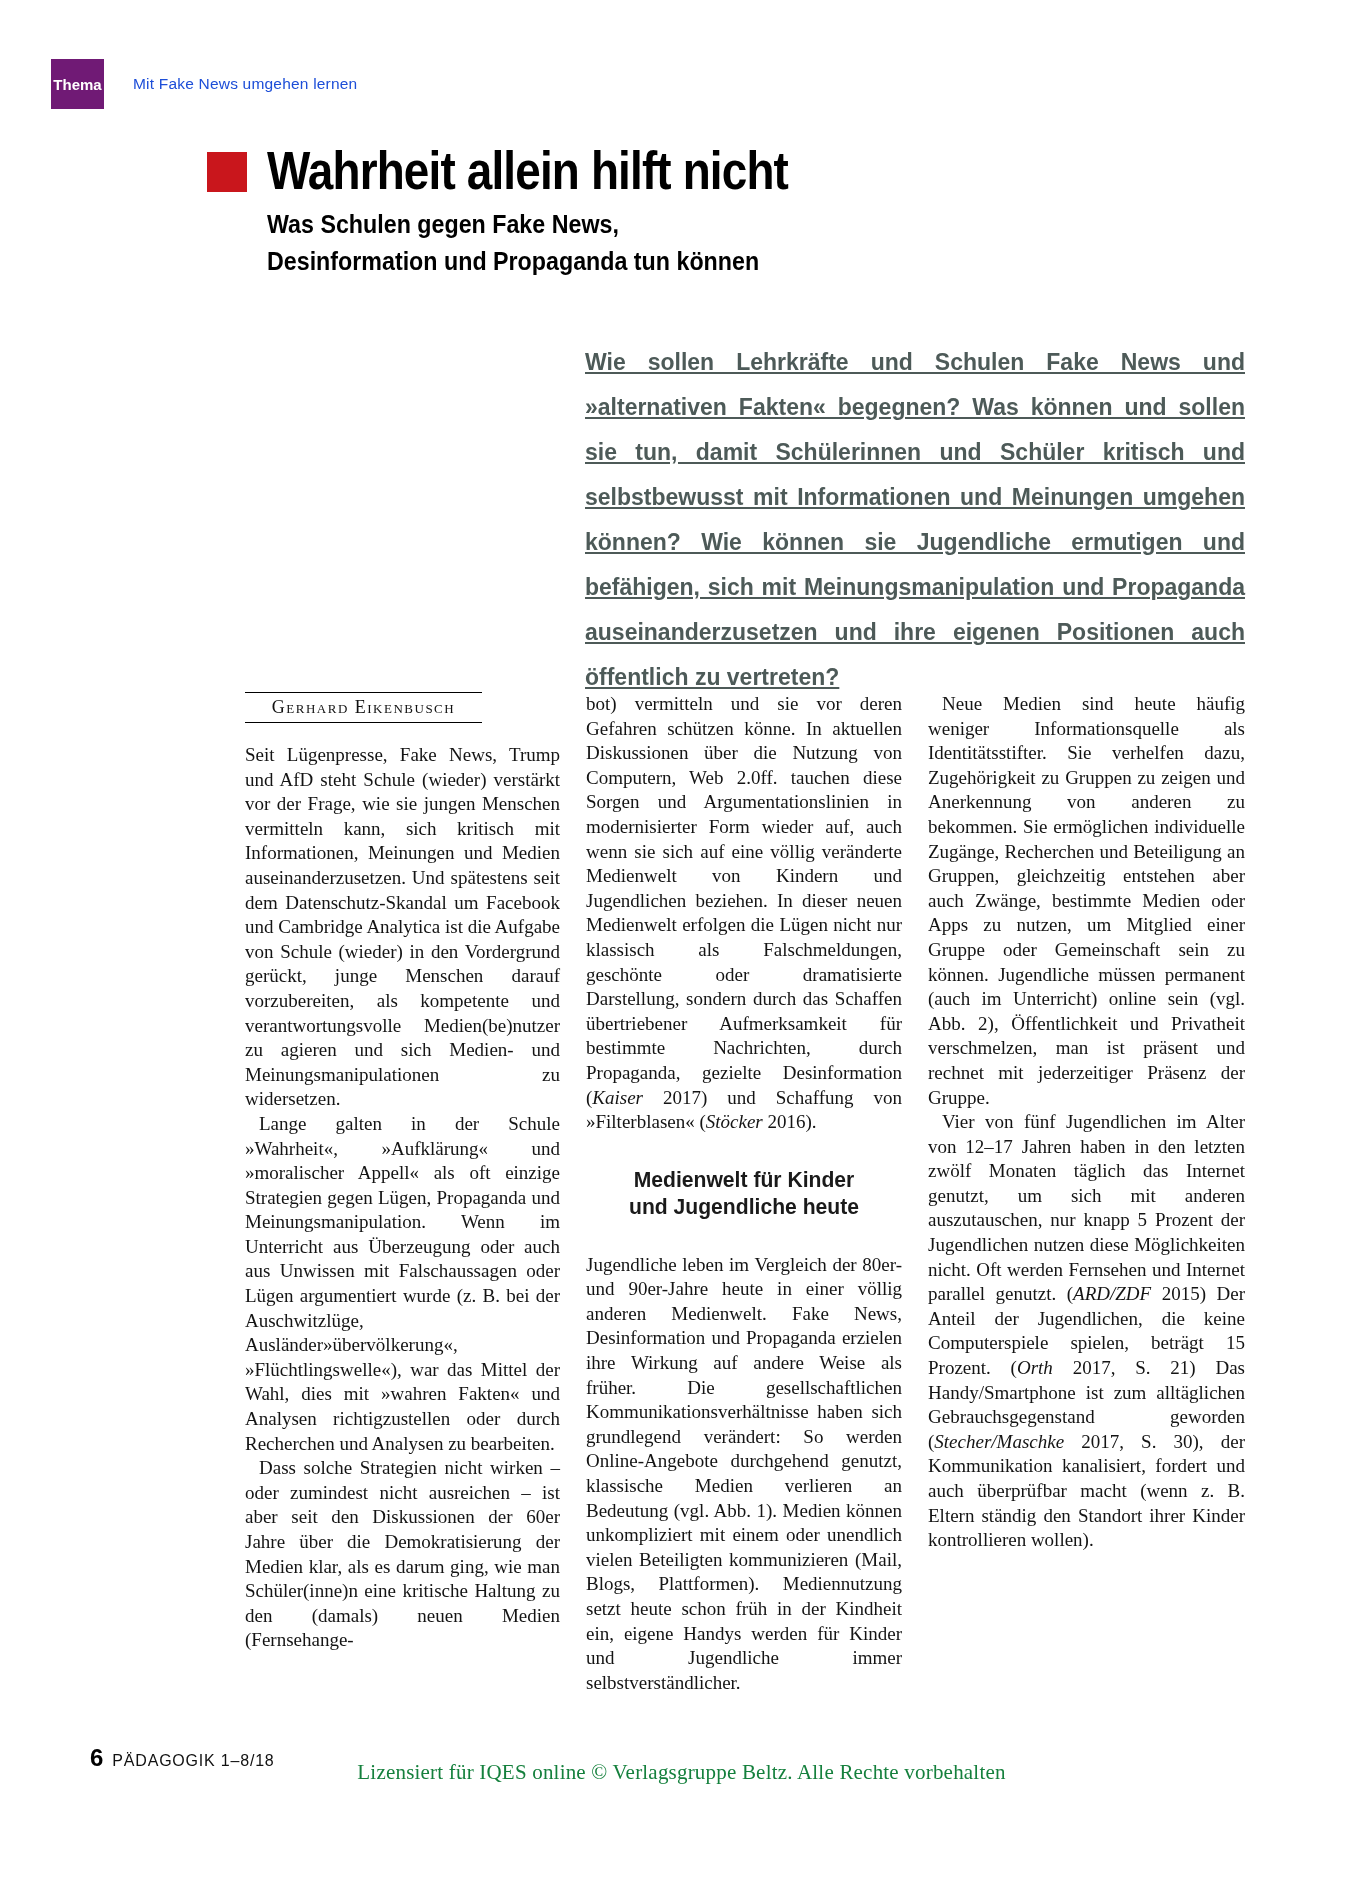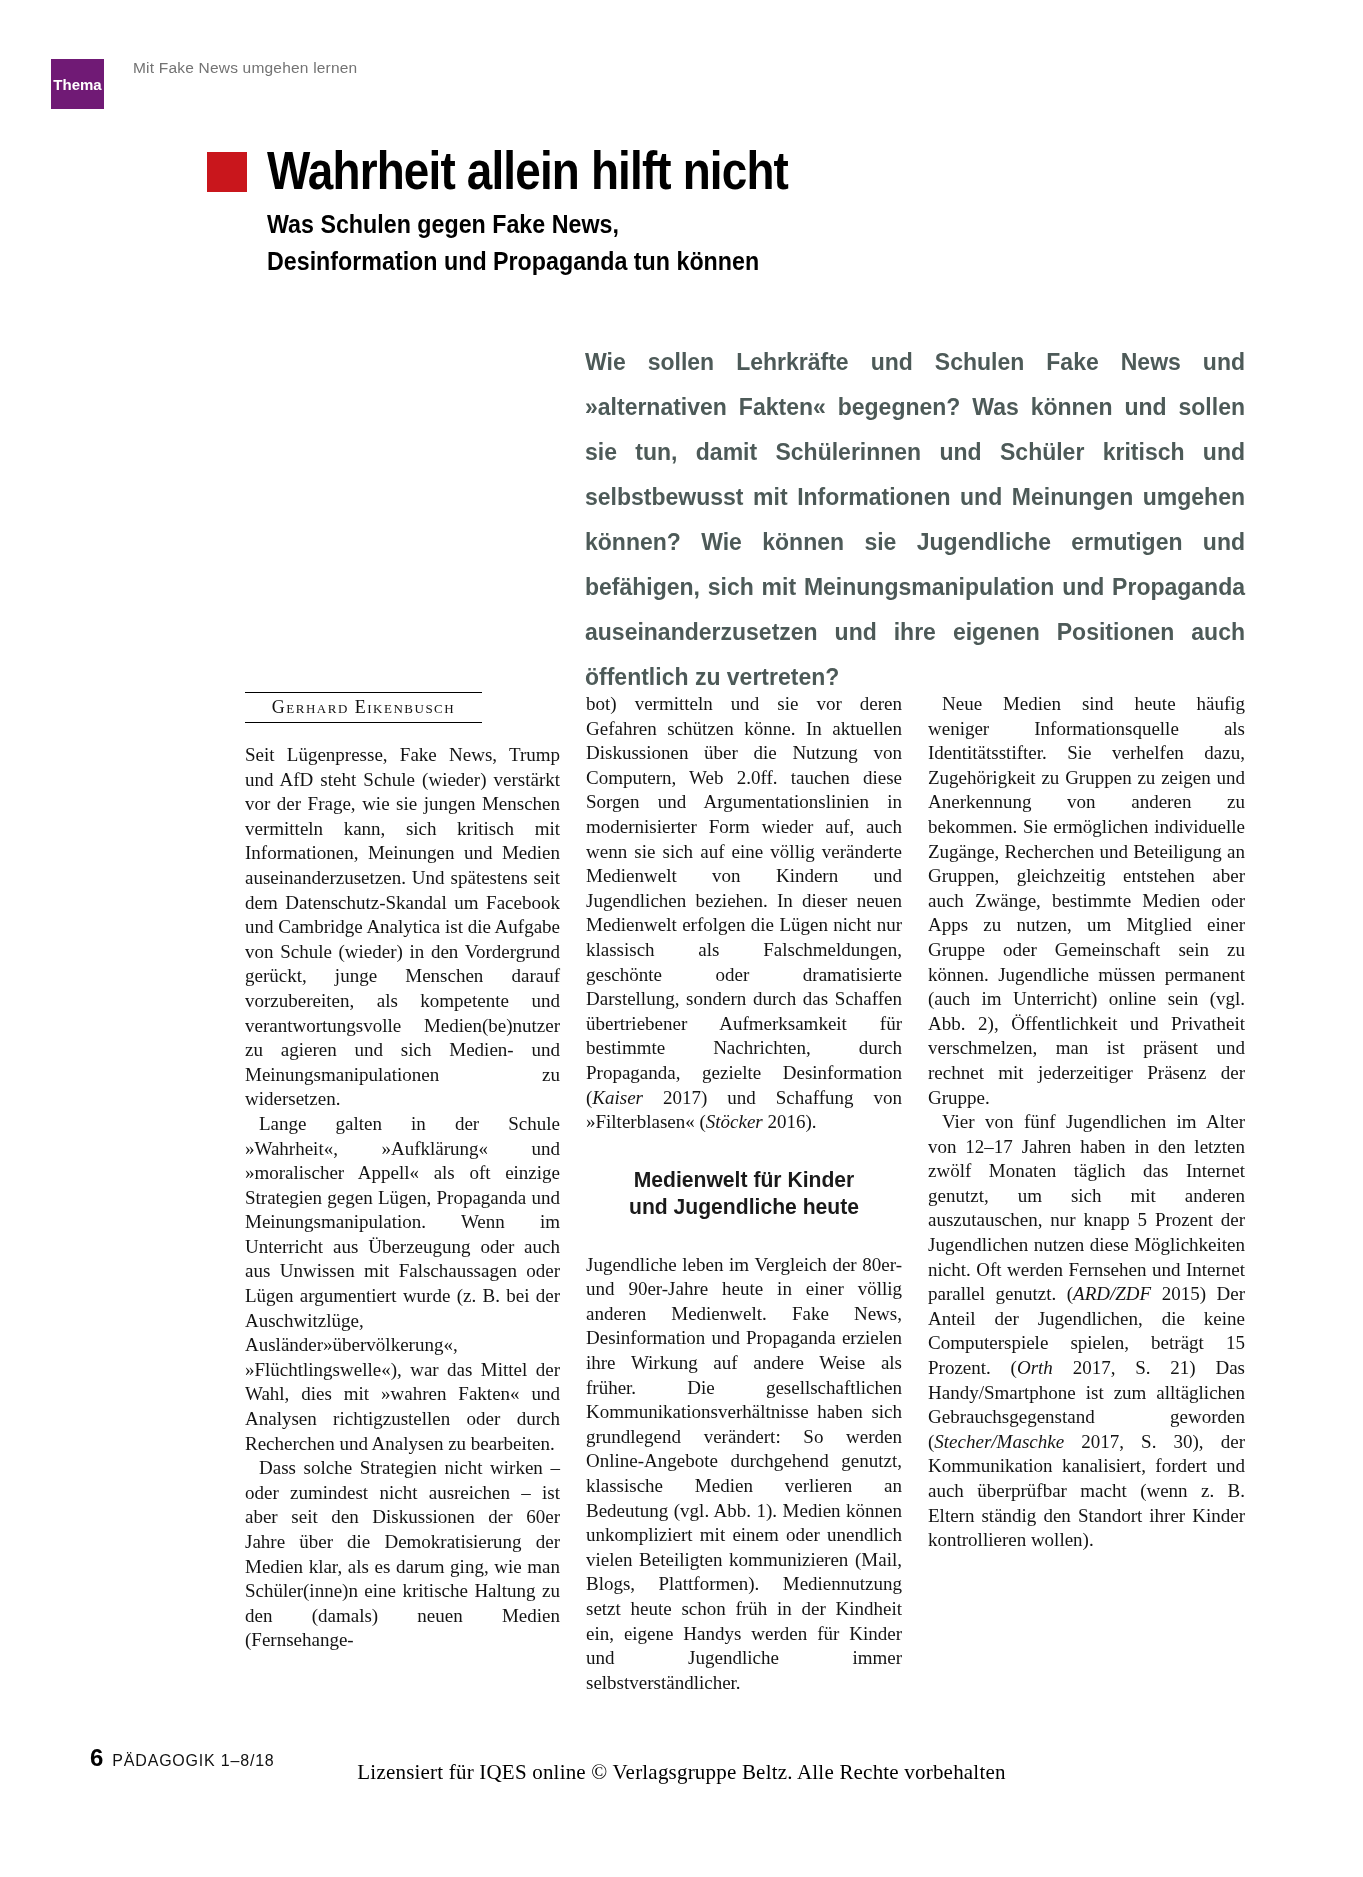--- a/index.html
+++ b/index.html
@@ -7,41 +7,41 @@
     width:1363px;height:1877px;position:relative;background:#ffffff;
     font-family:"Liberation Serif",serif;color:#1a1a1a;overflow:hidden;
   }
   
   .badge{
     position:absolute;left:51px;top:59px;width:53px;height:50px;
     display:flex;align-items:center;justify-content:center;
     color:#fff;font:700 15px "Liberation Sans",sans-serif;background:#c9161c;
   }
   .topic{
-    position:absolute;left:133px;top:43px;height:50px;display:flex;align-items:center;
-    font:400 15.5px "Liberation Sans",sans-serif;color:#737373;letter-spacing:.2px;
+    position:absolute;left:133px;top:59px;height:50px;display:flex;align-items:center;
+    font:400 15.5px "Liberation Sans",sans-serif;color:#1d4ed8;letter-spacing:.2px;
   }
   
   .title-row{position:absolute;left:207px;top:142px;width:900px;height:70px;text-decoration:underline;}
   .marker{position:absolute;left:0;top:10px;width:40px;height:40px;background:#c9161c;}
   h1.title{
     position:absolute;left:60px;top:0;margin:0;white-space:nowrap;
     font:700 54px/1.05 "Liberation Sans",sans-serif;letter-spacing:-1px;color:#000;
     transform:scaleX(.85);transform-origin:left top;
   }
   .subtitle{
     position:absolute;left:267px;top:206px;margin:0;white-space:pre-line;
     font:700 25px/37px "Liberation Sans",sans-serif;color:#000;
     transform:scaleX(.93);transform-origin:left top;
   }
   
   .lede{
     position:absolute;left:585px;top:340px;width:660px;
     font:700 23px/45px "Liberation Sans",sans-serif;color:#4d5a58;
-    text-align:justify;hyphens:auto;-webkit-hyphens:auto;
+    text-align:justify;hyphens:auto;text-decoration:underline;-webkit-hyphens:auto;
   }
   
   .columns{
     position:absolute;left:245px;top:692px;width:1000px;height:965px;
     display:grid;grid-template-columns:315px 316px 317px;column-gap:26px;
   }
   .col{min-width:0;}
   .col p{
     margin:0;font-size:19px;line-height:24.6px;text-align:justify;color:#141414;
     hyphens:auto;font-family:Liberation Serif, serif;-webkit-hyphens:auto;
@@ -111,13 +111,13 @@
         <p class="indent">Neue Medien sind heute häufig weniger Informationsquelle als Identitätsstifter. Sie verhelfen dazu, Zugehörigkeit zu Gruppen zu zeigen und Anerkennung von anderen zu bekommen. Sie ermöglichen individuelle Zugänge, Recherchen und Beteiligung an Gruppen, gleichzeitig entstehen aber auch Zwänge, bestimmte Medien oder Apps zu nutzen, um Mitglied einer Gruppe oder Gemeinschaft sein zu können. Jugendliche müssen permanent (auch im Unterricht) online sein (vgl. Abb. 2), Öffentlichkeit und Privatheit verschmelzen, man ist präsent und rechnet mit jederzeitiger Präsenz der Gruppe.</p>
         <p class="indent">Vier von fünf Jugendlichen im Alter von 12–17 Jahren haben in den letzten zwölf Monaten täglich das Internet genutzt, um sich mit anderen auszutauschen, nur knapp 5 Prozent der Jugendlichen nutzen diese Möglichkeiten nicht. Oft werden Fernsehen und Internet parallel genutzt. (<i>ARD/ZDF</i> 2015) Der Anteil der Jugendlichen, die keine Computerspiele spielen, beträgt 15 Prozent. (<i>Orth</i> 2017, S. 21) Das Handy/Smartphone ist zum alltäglichen Gebrauchsgegenstand geworden (<i>Stecher/Maschke</i> 2017, S. 30), der Kommunikation kanalisiert, fordert und auch überprüfbar macht (wenn z. B. Eltern ständig den Standort ihrer Kinder kontrollieren wollen).</p>
       </div>
   </div>
 </div>
 
 <div class="footer-left">
   <span class="footer-pagenum">6</span>
   <span class="footer-magazine">PÄDAGOGIK 1–8/18</span>
 </div>
-<div class="footer-license" style="color: #000000;">Lizensiert für IQES online © Verlagsgruppe Beltz. Alle Rechte vorbehalten</div>
+<div class="footer-license" style="color: #15803d;">Lizensiert für IQES online © Verlagsgruppe Beltz. Alle Rechte vorbehalten</div>
 
 </body></html>

